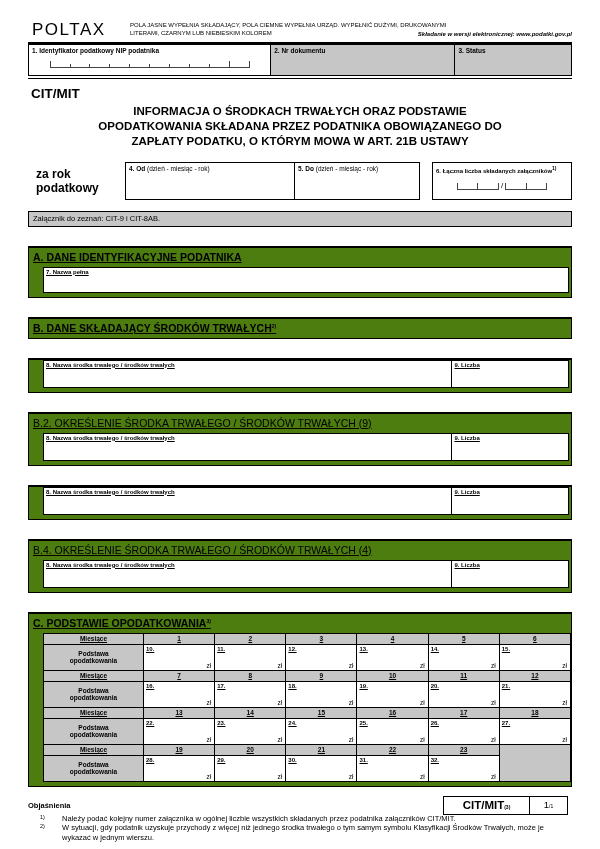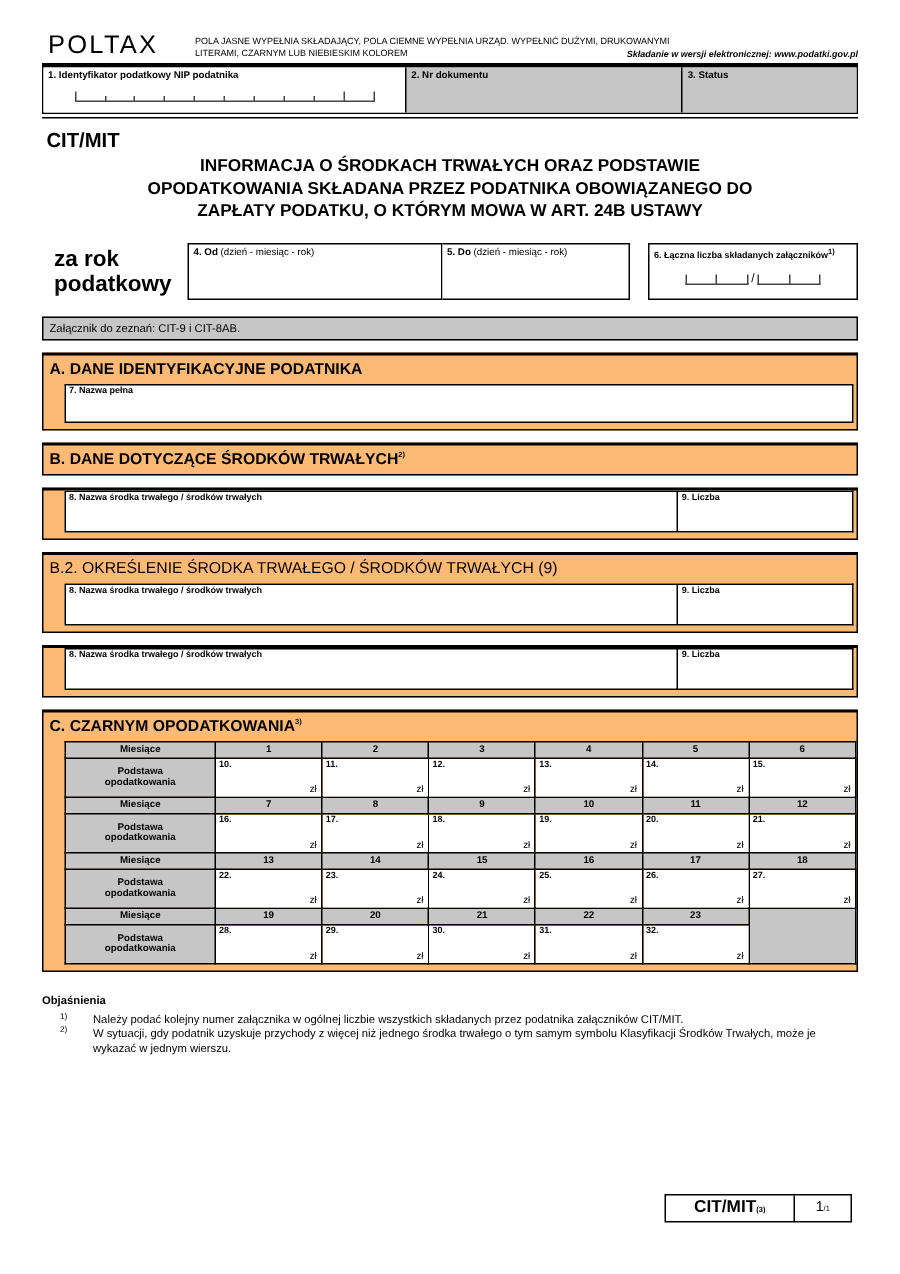--- a/index.html
+++ b/index.html
@@ -1,21 +1,21 @@
 <!DOCTYPE html>
 <html><head>
 <meta charset="utf-8">
 <style>
   * { box-sizing: border-box; margin: 0; padding: 0; }
   html,body { width:600px; height:849px; background:#fff; color:#000;
     font-family:"Liberation Sans", sans-serif; }
   .page { position:relative; left:28px; top:14px; width:544px; }
 
   
-  .brand-row { display:flex; align-items:flex-end; padding-top:6px; }
+  .brand-row { display:flex; align-items:flex-start; padding-top:6px; }
   .brand { font-size:17px; letter-spacing:1.5px; width:102px; padding-left:4px; }
   .instr-wrap { flex:1; position:relative; padding-top:2px; }
   .instr-text { font-size:6px; line-height:7.5px; padding-right:118px; }
   .efiling { position:absolute; right:0; bottom:0; font-size:6px; font-weight:bold; font-style:italic; }
   .thick-line { border-top:2.5px solid #000; margin-top:2px; }
 
   .id-row { display:flex; border:1px solid #000; border-top-width:1.5px; height:32px; }
   .id-box { position:relative; }
   .id-box + .id-box { border-left:1px solid #000; }
   .id-box.white { background:#fff; width:44.5%; }
@@ -34,36 +34,36 @@
   .comb-pair { display:flex; align-items:flex-end; justify-content:center; margin-top:6px; gap:2px; }
   .comb-small { width:42px; }
   .slash { font-size:8px; line-height:8px; }
 
   
   .form-symbol { font-size:13.5px; font-weight:bold; margin:7px 0 3px 3px; }
   .form-title { font-size:11.5px; font-weight:bold; text-align:center; line-height:15px; padding:0 52px; }
 
   
   .tax-year-row { display:flex; align-items:center; margin-top:13px; }
-  .tax-year-label { width:97px; font-size:15px; font-weight:bold; padding-left:8px; }
+  .tax-year-label { width:97px; font-size:12px; font-weight:bold; padding-left:8px; }
   .date-box { border:1px solid #000; height:38px; background:#fff; }
   .date-box .bl { font-size:6.5px; padding:2px 3px; }
   .date-box .bl b { font-weight:bold; }
   .box-od { width:170px; }
   .box-do { width:125px; border-left:none; }
   .box-att { width:140px; margin-left:12px; border:1px solid #000; height:38px; background:#fff; }
   .box-att .bl { font-size:6px; font-weight:bold; padding:2px 3px; }
   sup { font-size:5px; vertical-align:super; }
 
   
   .attach-bar { margin-top:11px; border:1px solid #000; background:#c6c6c6;
     font-size:7.5px; padding:2px 4px 3px; }
 
   
-  .section { border:1px solid #000; border-top-width:2px; background:#fdba74; margin-top:8px; }
+  .section { border:1px solid #000; border-top-width:2px; background:#4d7c0f; margin-top:19px;text-decoration:underline; }
   .section-header { font-size:10.5px; font-weight:bold; padding:3px 4px 4px; }
   .section-header.regular { font-weight:normal; }
   .field-row { display:flex; margin:0 2px 4px 14px; }
   .field { background:#fff; border:1px solid #000; position:relative; }
   .field-label { font-size:6px; font-weight:bold; padding:1px 2px; }
   .f-name7 { width:100%; height:26px; }
   .f-name8 { width:411px; height:28px; }
   .f-count9 { width:117px; height:28px; border-left:none; }
 
   
@@ -126,21 +126,21 @@
     <div class="id-box gray doc">
       <div class="box-label">2. Nr dokumentu</div>
     </div>
     <div class="id-box gray status">
       <div class="box-label">3. Status</div>
     </div>
   </div>
   <div class="hairline"></div>
 
   <div class="form-symbol">CIT/MIT</div>
-  <div class="form-title">INFORMACJA O ŚRODKACH TRWAŁYCH ORAZ PODSTAWIE OPODATKOWANIA SKŁADANA PRZEZ PODATNIKA OBOWIĄZANEGO DO ZAPŁATY PODATKU, O KTÓRYM MOWA W ART. 24B USTAWY</div>
+  <div class="form-title">INFORMACJA O ŚRODKACH TRWAŁYCH ORAZ PODSTAWIE OPODATKOWANIA SKŁADANA PRZEZ PODATNIKA OBOWIĄZANEGO DO ZAPŁATY PODATKU, O KTÓRYM MOWA W ART. 21B USTAWY</div>
 
   <div class="tax-year-row">
     <div class="tax-year-label">za rok podatkowy</div>
     <div class="date-box box-od">
       <div class="bl"><b>4. Od</b><span> (dzień - miesiąc - rok)</span></div>
     </div>
     <div class="date-box box-do">
       <div class="bl"><b>5. Do</b><span> (dzień - miesiąc - rok)</span></div>
     </div>
     <div class="box-att">
@@ -164,21 +164,21 @@
   <div class="section">
     <div class="section-header">A. DANE IDENTYFIKACYJNE PODATNIKA</div>
     <div class="field-row">
       <div class="field f-name7">
         <div class="field-label">7. Nazwa pełna</div>
       </div>
     </div>
   </div>
 
   <div class="section">
-    <div class="section-header"><span>B. DANE DOTYCZĄCE ŚRODKÓW TRWAŁYCH</span><sup>2)</sup></div>
+    <div class="section-header"><span>B. DANE SKŁADAJĄCY ŚRODKÓW TRWAŁYCH</span><sup>2)</sup></div>
   </div>
 
   <div class="section">
     <div class="field-row">
       <div class="field f-name8">
         <div class="field-label">8. Nazwa środka trwałego / środków trwałych</div>
       </div>
       <div class="field f-count9">
         <div class="field-label">9. Liczba</div>
       </div>
@@ -201,24 +201,35 @@
     <div class="field-row">
       <div class="field f-name8">
         <div class="field-label">8. Nazwa środka trwałego / środków trwałych</div>
       </div>
       <div class="field f-count9">
         <div class="field-label">9. Liczba</div>
       </div>
     </div>
   </div>
 
-
-
-  <div class="section">
-    <div class="section-header"><span>C. CZARNYM OPODATKOWANIA</span><sup>3)</sup></div>
+  <div class="section">
+    <div class="section-header regular">B.4. OKREŚLENIE ŚRODKA TRWAŁEGO / ŚRODKÓW TRWAŁYCH (4)</div>
+    <div class="field-row">
+      <div class="field f-name8">
+        <div class="field-label">8. Nazwa środka trwałego / środków trwałych</div>
+      </div>
+      <div class="field f-count9">
+        <div class="field-label">9. Liczba</div>
+      </div>
+    </div>
+  </div>
+
+
+  <div class="section">
+    <div class="section-header"><span>C. PODSTAWIE OPODATKOWANIA</span><sup>3)</sup></div>
     <table class="c-table">
       <colgroup>
           <col class="chead">
           <col>
           <col>
           <col>
           <col>
           <col>
           <col>
         </colgroup>

